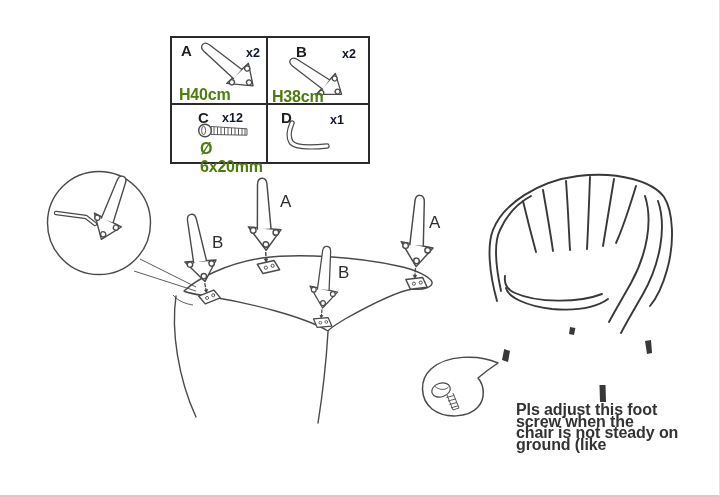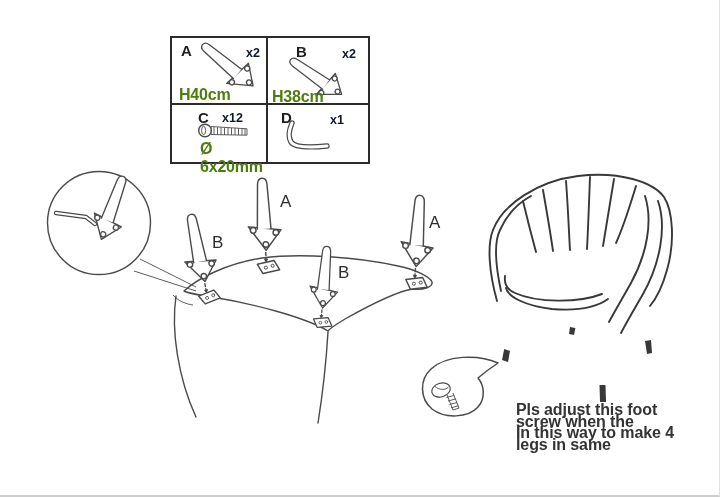--- a/index.html
+++ b/index.html
@@ -200,16 +200,16 @@
     </div>
   </div>
 
   <div class="dlabel" style="left:280px;top:192px">A</div>
   <div class="dlabel" style="left:212px;top:233px">B</div>
   <div class="dlabel" style="left:338px;top:263px">B</div>
   <div class="dlabel" style="left:429px;top:213px">A</div>
 
   <div class="note">
     <div>Pls adjust this foot screw when the</div>
-    <div>In this way to make 4 legs in same</div>
+    <div>chair is not steady on ground (like</div>
   </div>
 
 </div>
 
 </body></html>

